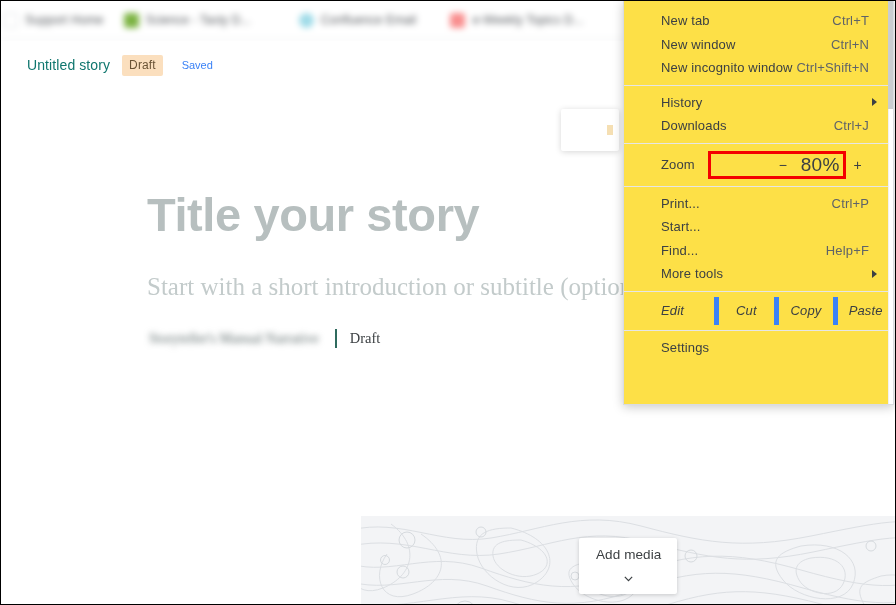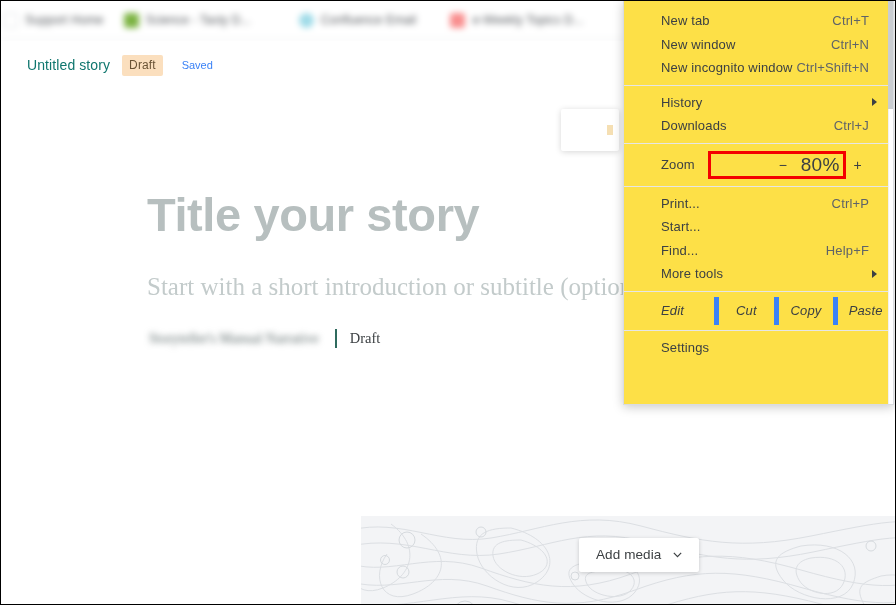--- a/index.html
+++ b/index.html
@@ -126,20 +126,21 @@
   }
   #media-block svg { display: block; width: 100%; height: 100%; }
   #add-media-btn {
     position: absolute; left: 548px; top: 449px;
     background: #ffffff;
     border-radius: 2px;
     box-shadow: 0 1px 4px rgba(0,0,0,.18);
     padding: 9px 16px 10px 17px;
     display: flex; align-items: center; gap: 11px;
     cursor: pointer;
+    flex-direction: column;
   }
   #add-media-label { font-size: 13.5px; color: #3c4043; letter-spacing: .1px; }
   .chev { width: 11px; height: 11px; flex: none; }
 
   
   #chrome-menu {
     position: absolute; right: 1px; top: -1px;
     width: 271px; height: 405px;
     background: #fde047;
     border: 1px solid #dadce0;

